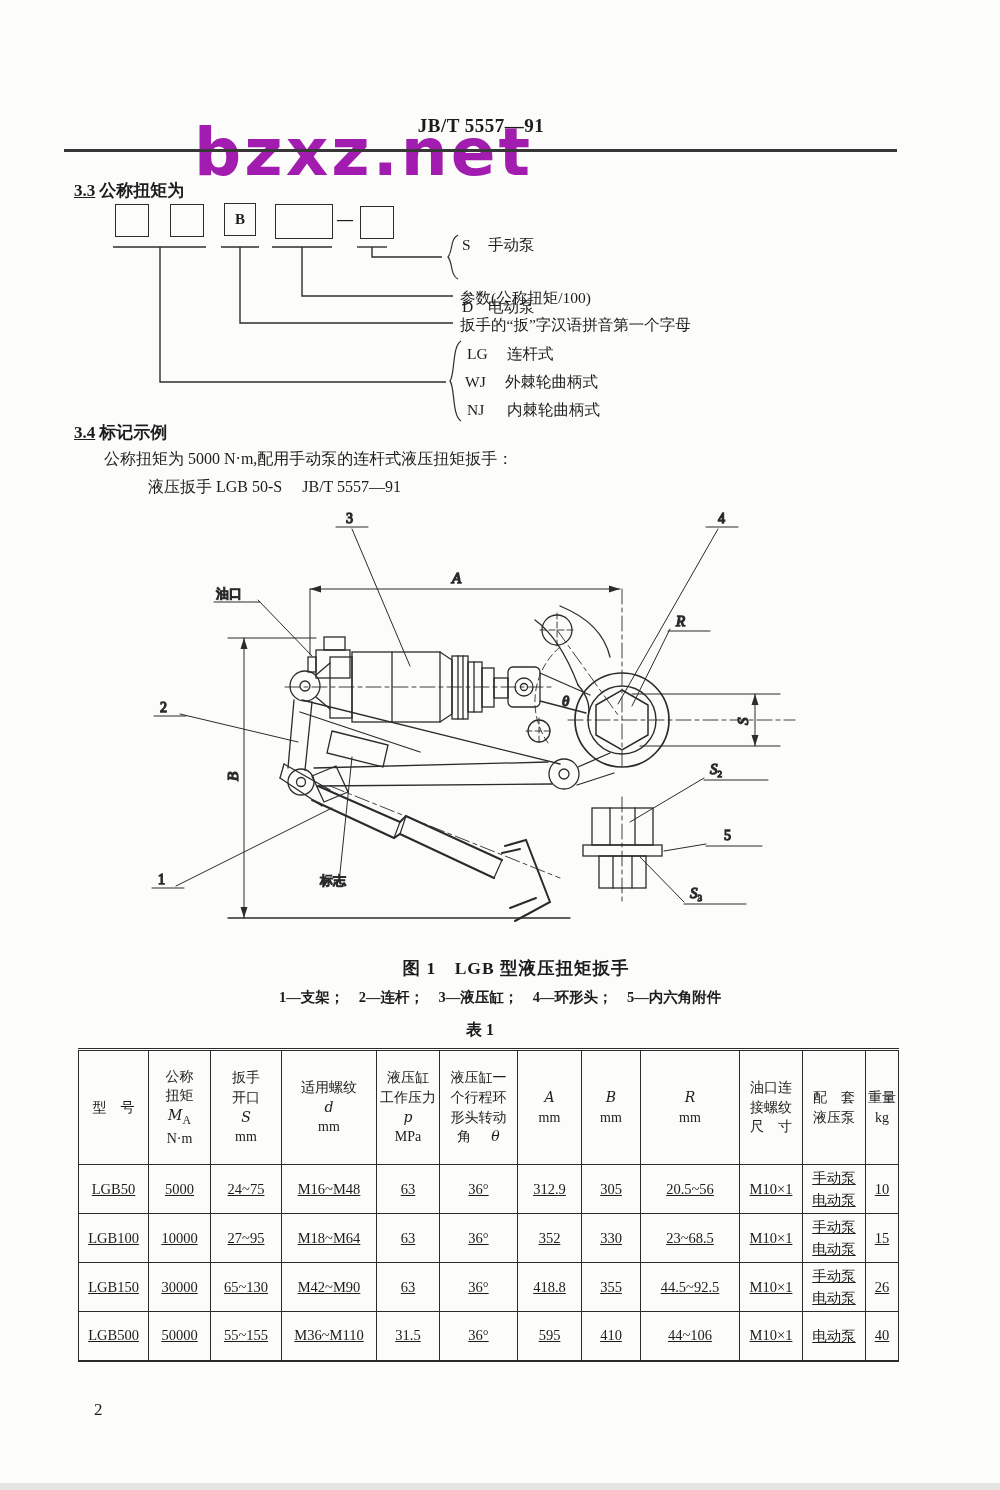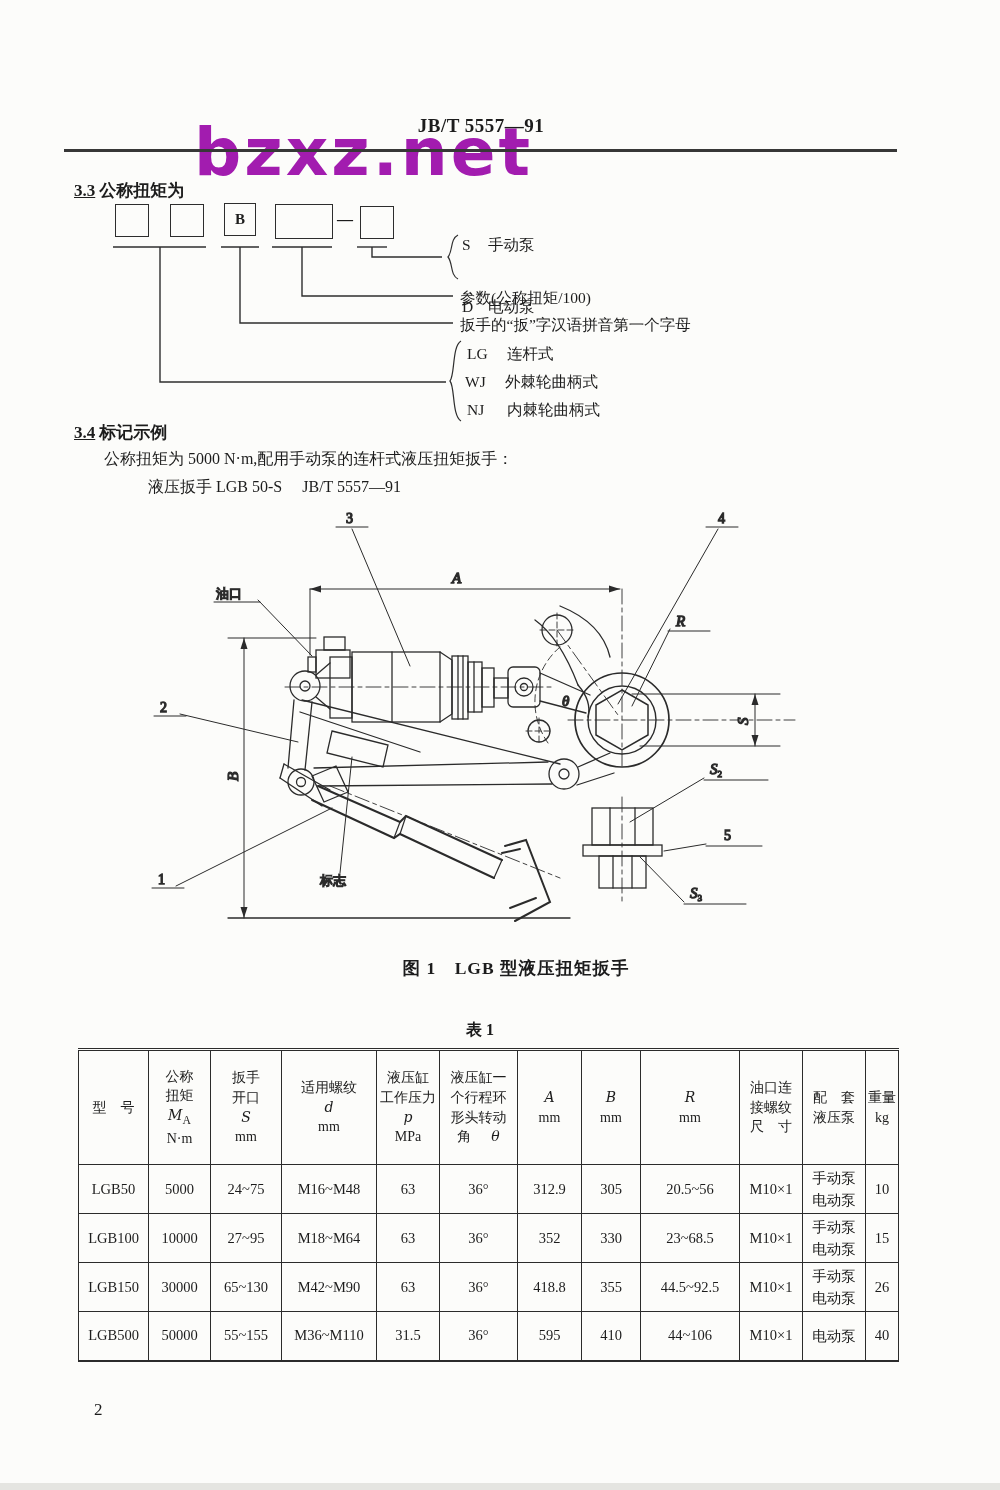--- a/index.html
+++ b/index.html
@@ -42,21 +42,21 @@
     border-collapse:collapse; table-layout:fixed;
     border:1.6px solid #2b2b2b; border-top:3px double #2b2b2b;
     border-bottom:2.5px solid #2b2b2b;
     font-size:14.5px;
   }
   table.spec th, table.spec td {
     border:1.2px solid #2b2b2b; padding:0; vertical-align:middle;
     text-align:center; font-weight:normal; overflow:hidden;
   }
   table.spec thead tr { height:115px; }
-  table.spec tbody tr { height:49px; }
+  table.spec tbody tr { height:49px;text-decoration:underline; }
   table.spec thead th { border-bottom:1.8px solid #2b2b2b; font-size:14px; }
   .hline { line-height:1.4; }
   .sym { font-style:italic; font-family:"DejaVu Serif","Liberation Serif",serif; }
   .angle-last { display:flex; justify-content:center; gap:20px; line-height:1.4; }
   .c-model { text-align:left; padding-left:7px; }
   .c-torque { text-align:right; padding-right:6px; }
   .c-open, .c-thread, .c-R { text-align:left; padding-left:4px; }
   .pump-line { line-height:1.55; }
   .page-num { position:absolute; left:94px; top:1400px; font-size:17px; }
   .bottom-bar { position:absolute; left:0; bottom:0; width:1000px; height:7px; background:#e5e5e1; }
@@ -318,20 +318,21 @@
 
       <g stroke-width="1">
           <line x1="544" y1="399" x2="606" y2="399"></line>
           <line x1="544" y1="397" x2="500" y2="352"></line>
         </g>
       <text x="550" y="393" class="it" font-size="13"><tspan>S</tspan><tspan dy="3" font-size="9" font-style="normal">3</tspan></text>
     </g>
   </svg>
 
   <div class="fig-caption">图 1　LGB 型液压扭矩扳手</div>
+  <div class="fig-legend">1—支架；　2—连杆；　3—液压缸；　4—环形头；　5—内六角附件</div>
   <div class="tbl-title">表 1</div>
 
   <table class="spec">
     <colgroup>
       <col style="width:70px">
         <col style="width:62px">
         <col style="width:71px">
         <col style="width:95px">
       <col style="width:63px">
         <col style="width:78px">

